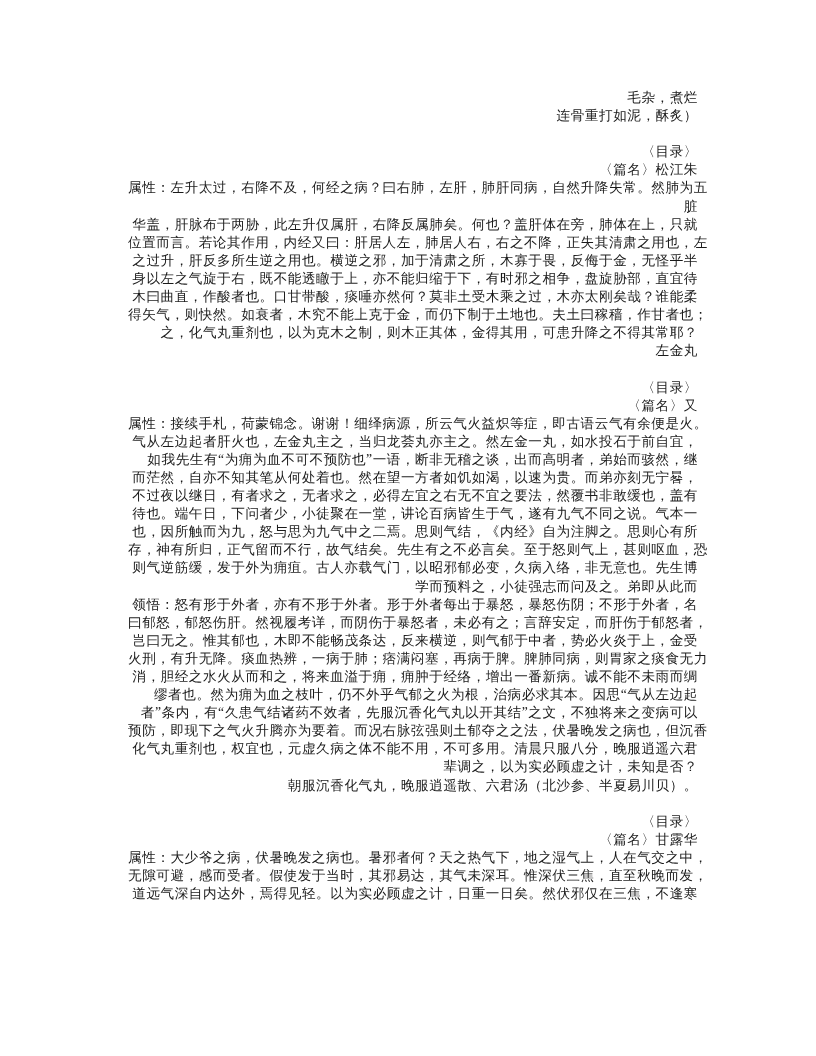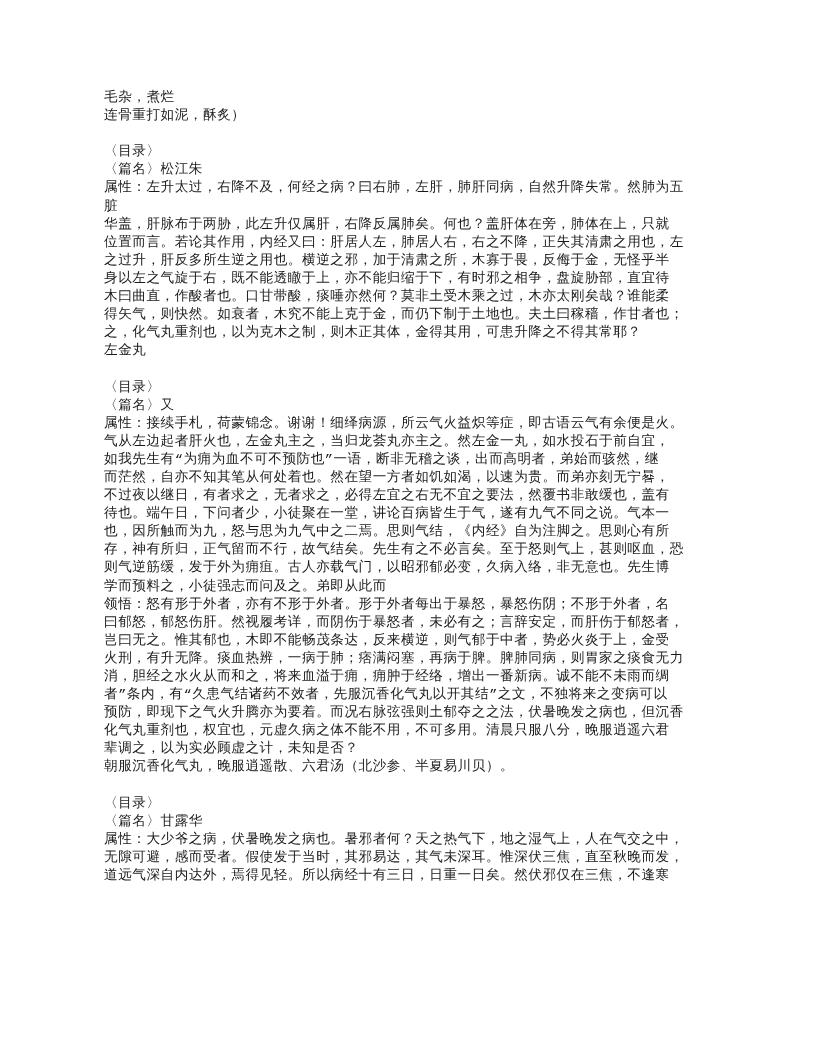--- a/index.html
+++ b/index.html
@@ -1,26 +1,27 @@
 <!DOCTYPE html>
 <html><head>
 <meta charset="utf-8">
 <style>
   html, body { margin: 0; padding: 0; background: #ffffff; }
   body { width: 816px; height: 1056px; position: relative; overflow: hidden; }
   .page {
     position: absolute;
-    left: 104px;
+    left: 128px;
     top: 89px;
     width: 570px;
-    font-family: Liberation Mono, monospace;
+    font-family: Liberation Serif, serif;
     font-size: 13.6px;
     line-height: 18.1px;
     color: #1a1a1a;
     letter-spacing: 0.55px;
+    text-align: right;
   }
   .line { white-space: pre; display: block; min-height: 18.1px; }
   .blank { display: block; height: 18.1px; }
 </style>
 </head>
 <body>
 
 <div class="page" id="doc">
     <span class="line">毛杂，煮烂</span>
     <span class="line">连骨重打如泥，酥炙）</span>
@@ -48,24 +49,25 @@
     <span class="line">待也。端午日，下问者少，小徒聚在一堂，讲论百病皆生于气，遂有九气不同之说。气本一</span>
     <span class="line">也，因所触而为九，怒与思为九气中之二焉。思则气结，《内经》自为注脚之。思则心有所</span>
     <span class="line">存，神有所归，正气留而不行，故气结矣。先生有之不必言矣。至于怒则气上，甚则呕血，恐</span>
     <span class="line">则气逆筋缓，发于外为痈疽。古人亦载气门，以昭邪郁必变，久病入络，非无意也。先生博</span>
     <span class="line">学而预料之，小徒强志而问及之。弟即从此而</span>
     <span class="line">领悟：怒有形于外者，亦有不形于外者。形于外者每出于暴怒，暴怒伤阴；不形于外者，名</span>
     <span class="line">曰郁怒，郁怒伤肝。然视履考详，而阴伤于暴怒者，未必有之；言辞安定，而肝伤于郁怒者，</span>
     <span class="line">岂曰无之。惟其郁也，木即不能畅茂条达，反来横逆，则气郁于中者，势必火炎于上，金受</span>
     <span class="line">火刑，有升无降。痰血热辨，一病于肺；痞满闷塞，再病于脾。脾肺同病，则胃家之痰食无力</span>
     <span class="line">消，胆经之水火从而和之，将来血溢于痈，痈肿于经络，增出一番新病。诚不能不未雨而绸</span>
+    <span class="line">缪者也。然为痈为血之枝叶，仍不外乎气郁之火为根，治病必求其本。因思“气从左边起</span>
     <span class="line">者”条内，有“久患气结诸药不效者，先服沉香化气丸以开其结”之文，不独将来之变病可以</span>
     <span class="line">预防，即现下之气火升腾亦为要着。而况右脉弦强则土郁夺之之法，伏暑晚发之病也，但沉香</span>
     <span class="line">化气丸重剂也，权宜也，元虚久病之体不能不用，不可多用。清晨只服八分，晚服逍遥六君</span>
     <span class="line">辈调之，以为实必顾虚之计，未知是否？</span>
     <span class="line">朝服沉香化气丸，晚服逍遥散、六君汤（北沙参、半夏易川贝）。</span>
     <span class="blank"></span>
     <span class="line">〈目录〉</span>
     <span class="line">〈篇名〉甘露华</span>
     <span class="line">属性：大少爷之病，伏暑晚发之病也。暑邪者何？天之热气下，地之湿气上，人在气交之中，</span>
     <span class="line">无隙可避，感而受者。假使发于当时，其邪易达，其气未深耳。惟深伏三焦，直至秋晚而发，</span>
-    <span class="line">道远气深自内达外，焉得见轻。所以病经十有三日，日重一日矣。然伏邪仅在三焦，不逢寒</span>
+    <span class="line">道远气深自内达外，焉得见轻。以为实必顾虚之计，日重一日矣。然伏邪仅在三焦，不逢寒</span>
   </div>
 
 </body></html>

